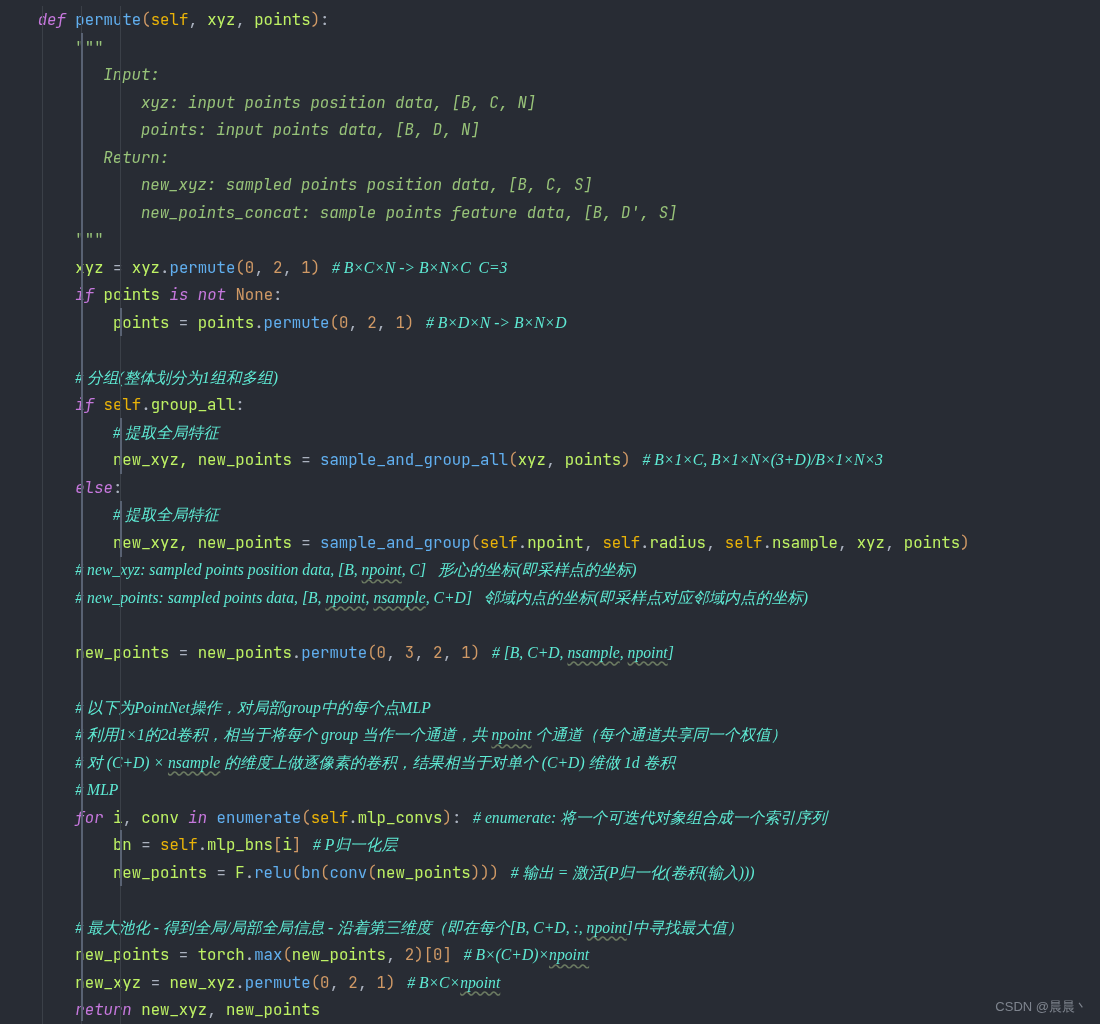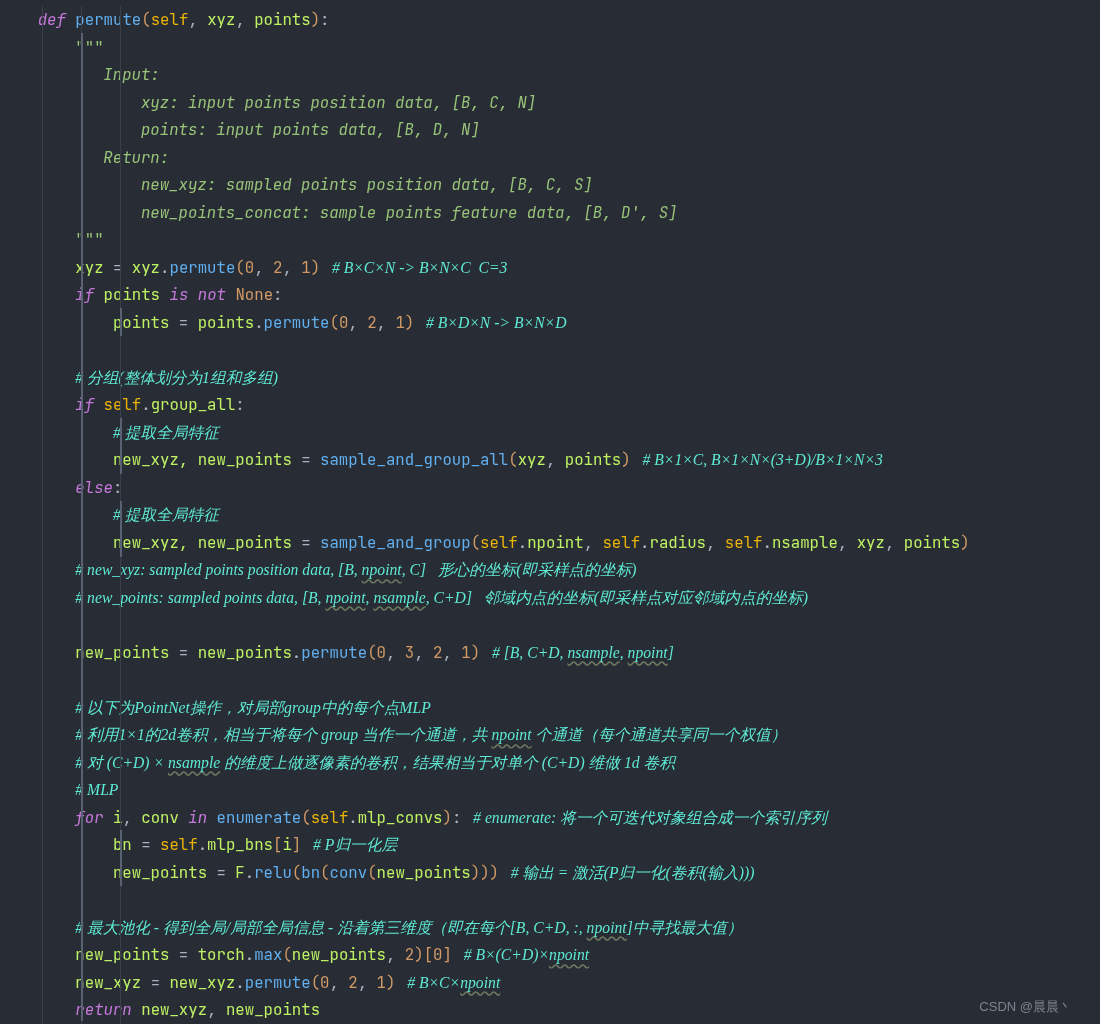--- a/index.html
+++ b/index.html
@@ -39,21 +39,21 @@
     border-left: 1px solid #3b4048;
   }
   .hl-guide {
      position: absolute;
      width: 0;
      border-left: 2px solid #596273;
   }
   .code-wrap { position: relative; width:1100px; height:1024px; }
   .watermark {
     position: absolute;
-    right: 28px;
+    right: 12px;
     bottom: 8px;
     font-family: sans-serif;
     font-size: 13px;
     color: #8e949e;
     opacity: .85;
   }
 </style>
 </head>
 <body>
 

